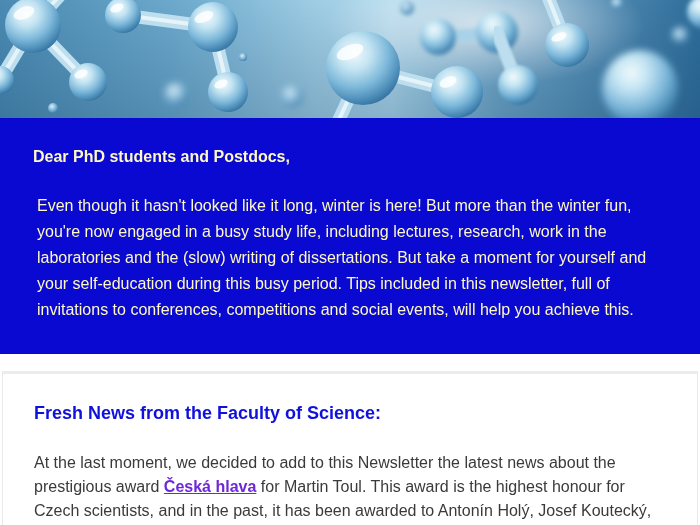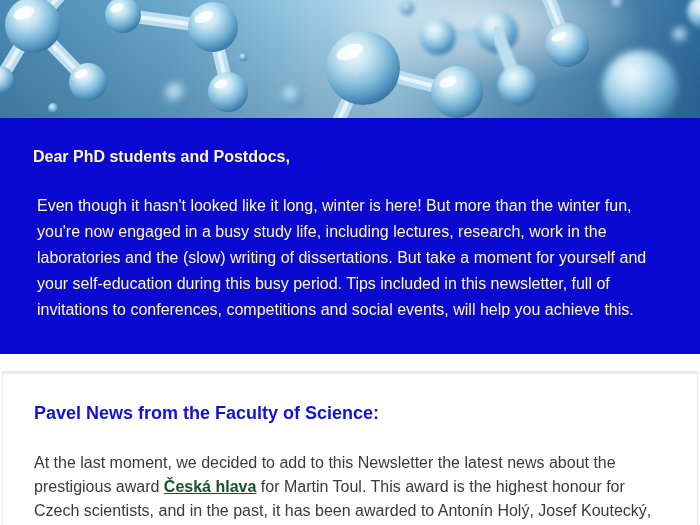--- a/index.html
+++ b/index.html
@@ -67,21 +67,21 @@
     line-height: 24px;
     font-weight: bold;
   }
   .news-card .news-body {
     margin: 0;
     color: #3a3a3a;
     font-size: 16px;
     line-height: 24px;
   }
   .news-card a.news-link {
-    color: #14532d;
+    color: #6d28d9;
     font-weight: bold;
     text-decoration: underline;
     cursor: pointer;
   }
   .news-card .bold-run { font-weight: normal; }
 </style>
 </head>
 <body>
 
 <div class="newsletter">
@@ -200,17 +200,17 @@
   </div>
 
   <section class="intro">
     <p class="greeting">Dear PhD students and Postdocs,</p>
     <p class="intro-body">Even though it hasn't looked like it long, winter is here! But more than the winter fun, you're now engaged in a busy study life, including lectures, research, work in the laboratories and the (slow) writing of dissertations. But take a moment for yourself and your self-education during this busy period. Tips included in this newsletter, full of invitations to conferences, competitions and social events, will help you achieve this.</p>
   </section>
 
   <div class="section-gap"></div>
 
   <section class="news-card">
-    <h2>Pavel News from the Faculty of Science:</h2>
+    <h2>Fresh News from the Faculty of Science:</h2>
     <p class="news-body"><span>At the last moment, we decided to add to this Newsletter the latest news about the prestigious award </span><a class="news-link" href="#">Česká hlava</a><span class="bold-run"> for Martin Toul.</span><span> This award is the highest honour for Czech scientists, and in the past, it has been awarded to Antonín Holý, Josef Koutecký, Václav Hořejší, Pavel Hobza and other great personalities of science. The Veolia</span></p>
   </section>
 
 </div>
 
 </body></html>

